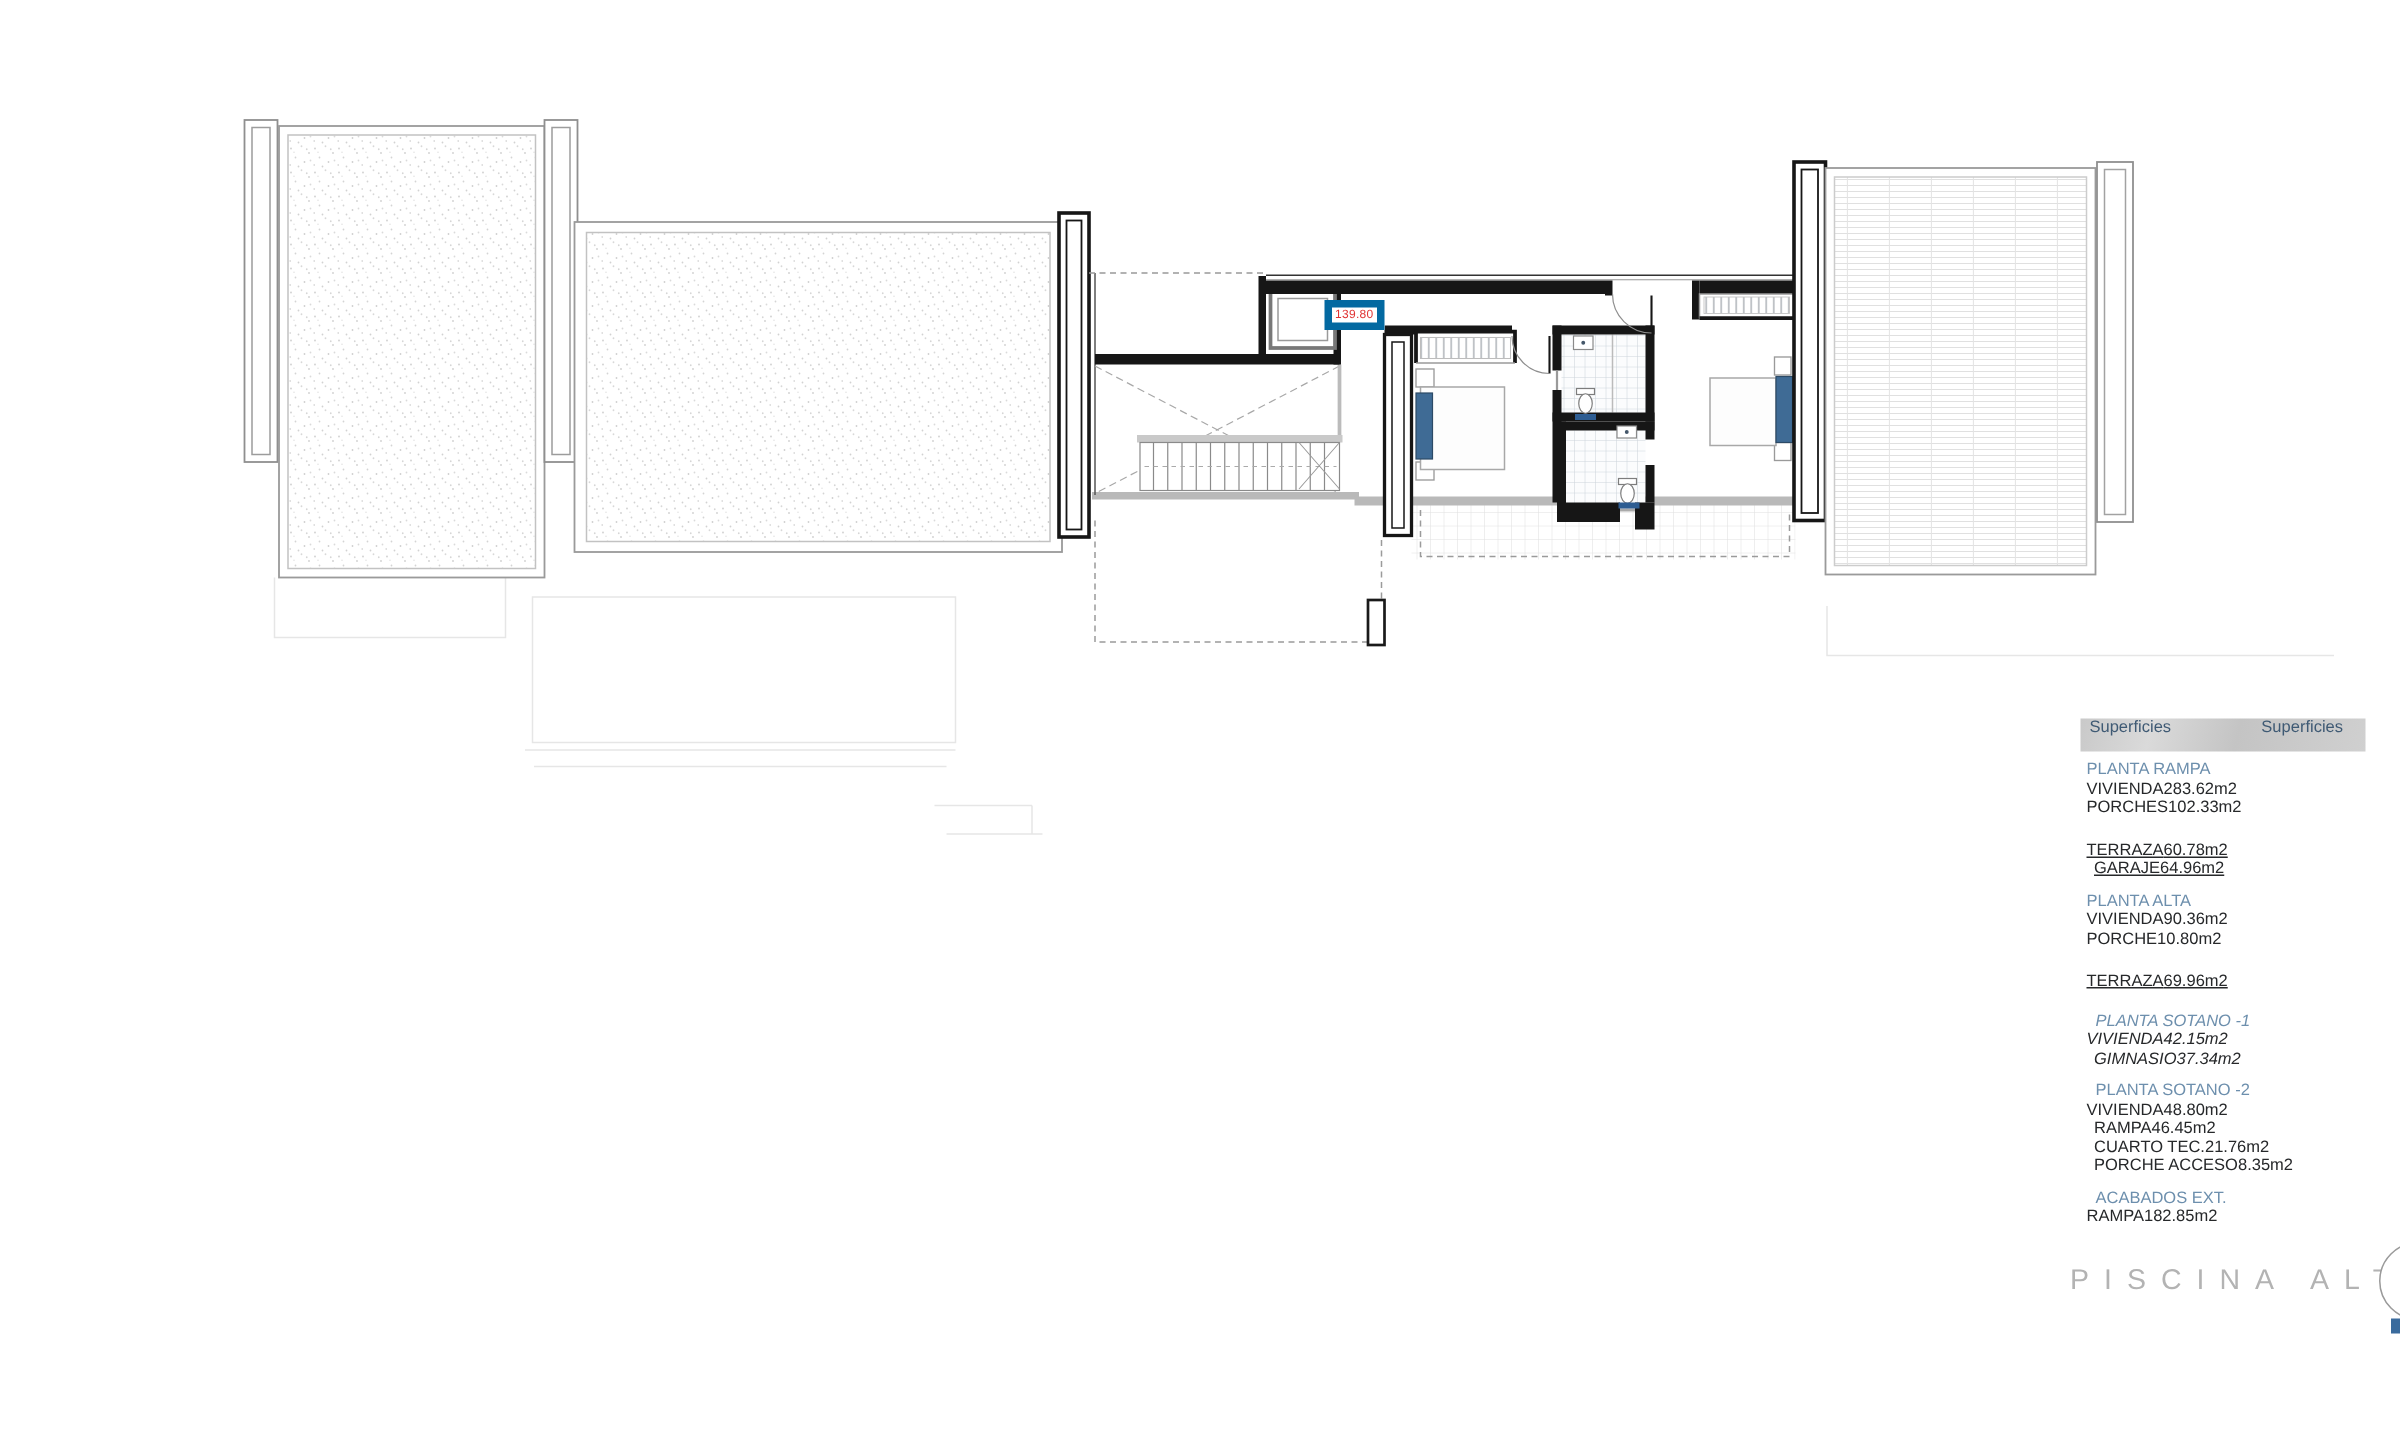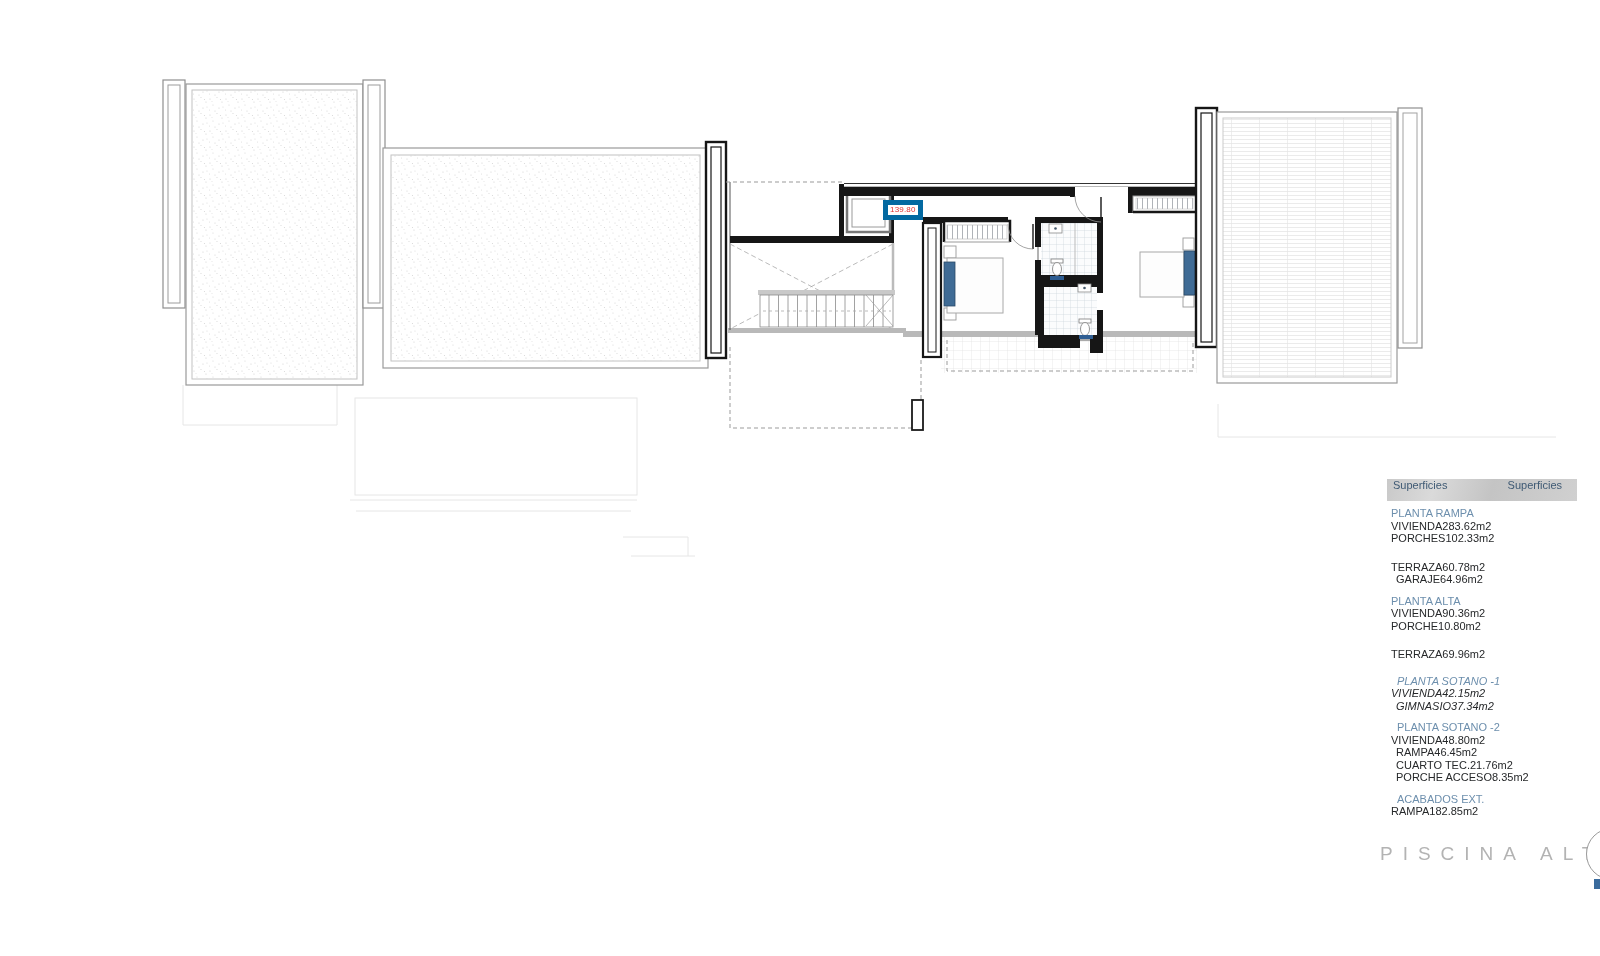--- a/index.html
+++ b/index.html
@@ -11,21 +11,21 @@
   .dim-label{position:absolute;left:883px;top:200px;border:5px solid #0369a1;color:#e03434;
              background:#fff;font-size:8px;line-height:10px;padding:0 2px;letter-spacing:.2px;}
 
   
   .stable{position:absolute;left:1387px;top:479px;width:190px;font-size:11px;color:#26282a;}
   .thead{height:22px;display:flex;justify-content:space-between;
          padding:0 15px 0 6px;box-sizing:border-box;color:#3f5a74;
          background:linear-gradient(105deg,#c9c9c9 0%,#dadada 25%,#c4c4c4 55%,#d0d0d0 100%);}
   .sec{margin-top:9px;}
   .sec.first{margin-top:6px;}
-  .sec.gap{margin-top:16px;}
+  .sec.gap{margin-top:16px;text-decoration:underline;}
   .sec.gap2{margin-top:14px;font-style:italic;}
   .ttitle{color:#6d8fad;line-height:12.5px;padding-left:4px;}
   .ttitle.tind{padding-left:10px;}
   .trow{display:flex;justify-content:flex-start;line-height:12.5px;
         padding-left:4px;padding-right:2px;}
   .trow .tlabel{white-space:nowrap;}
   .trow.ind .tlabel{padding-left:5px;}
 
   
   .plan-title{position:absolute;left:1380px;top:843px;color:#b3b3b3;font-size:19px;

